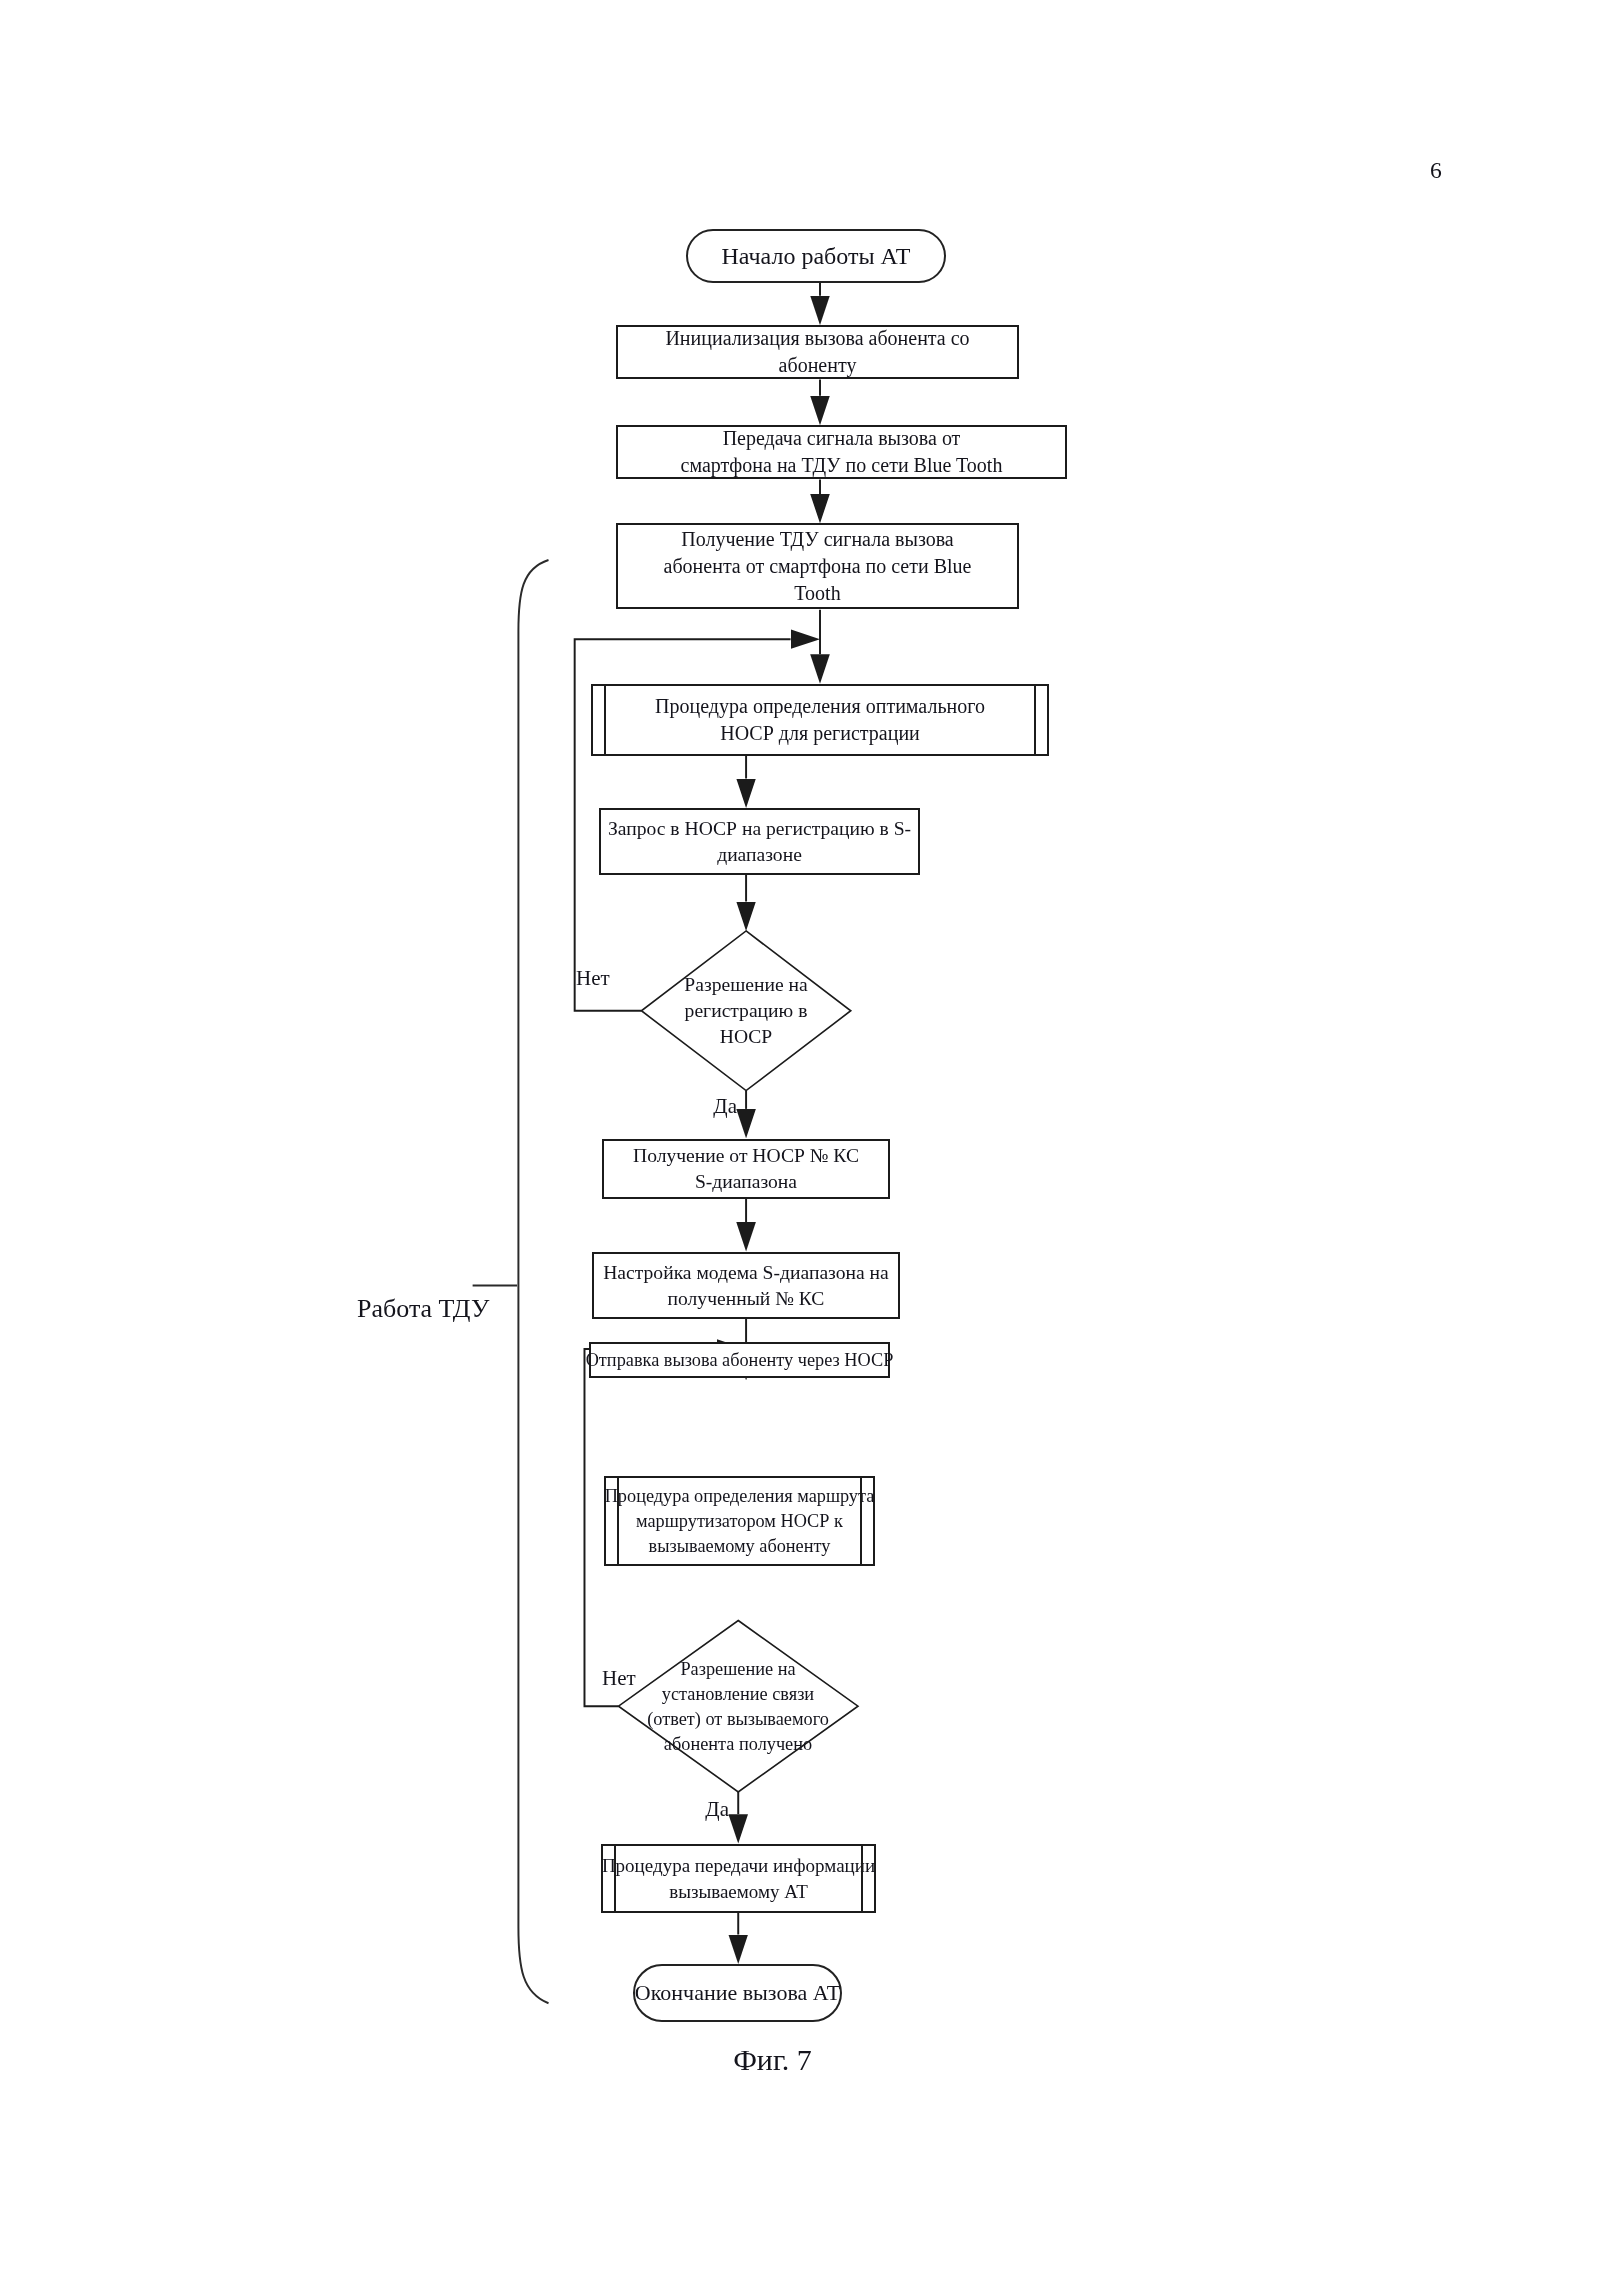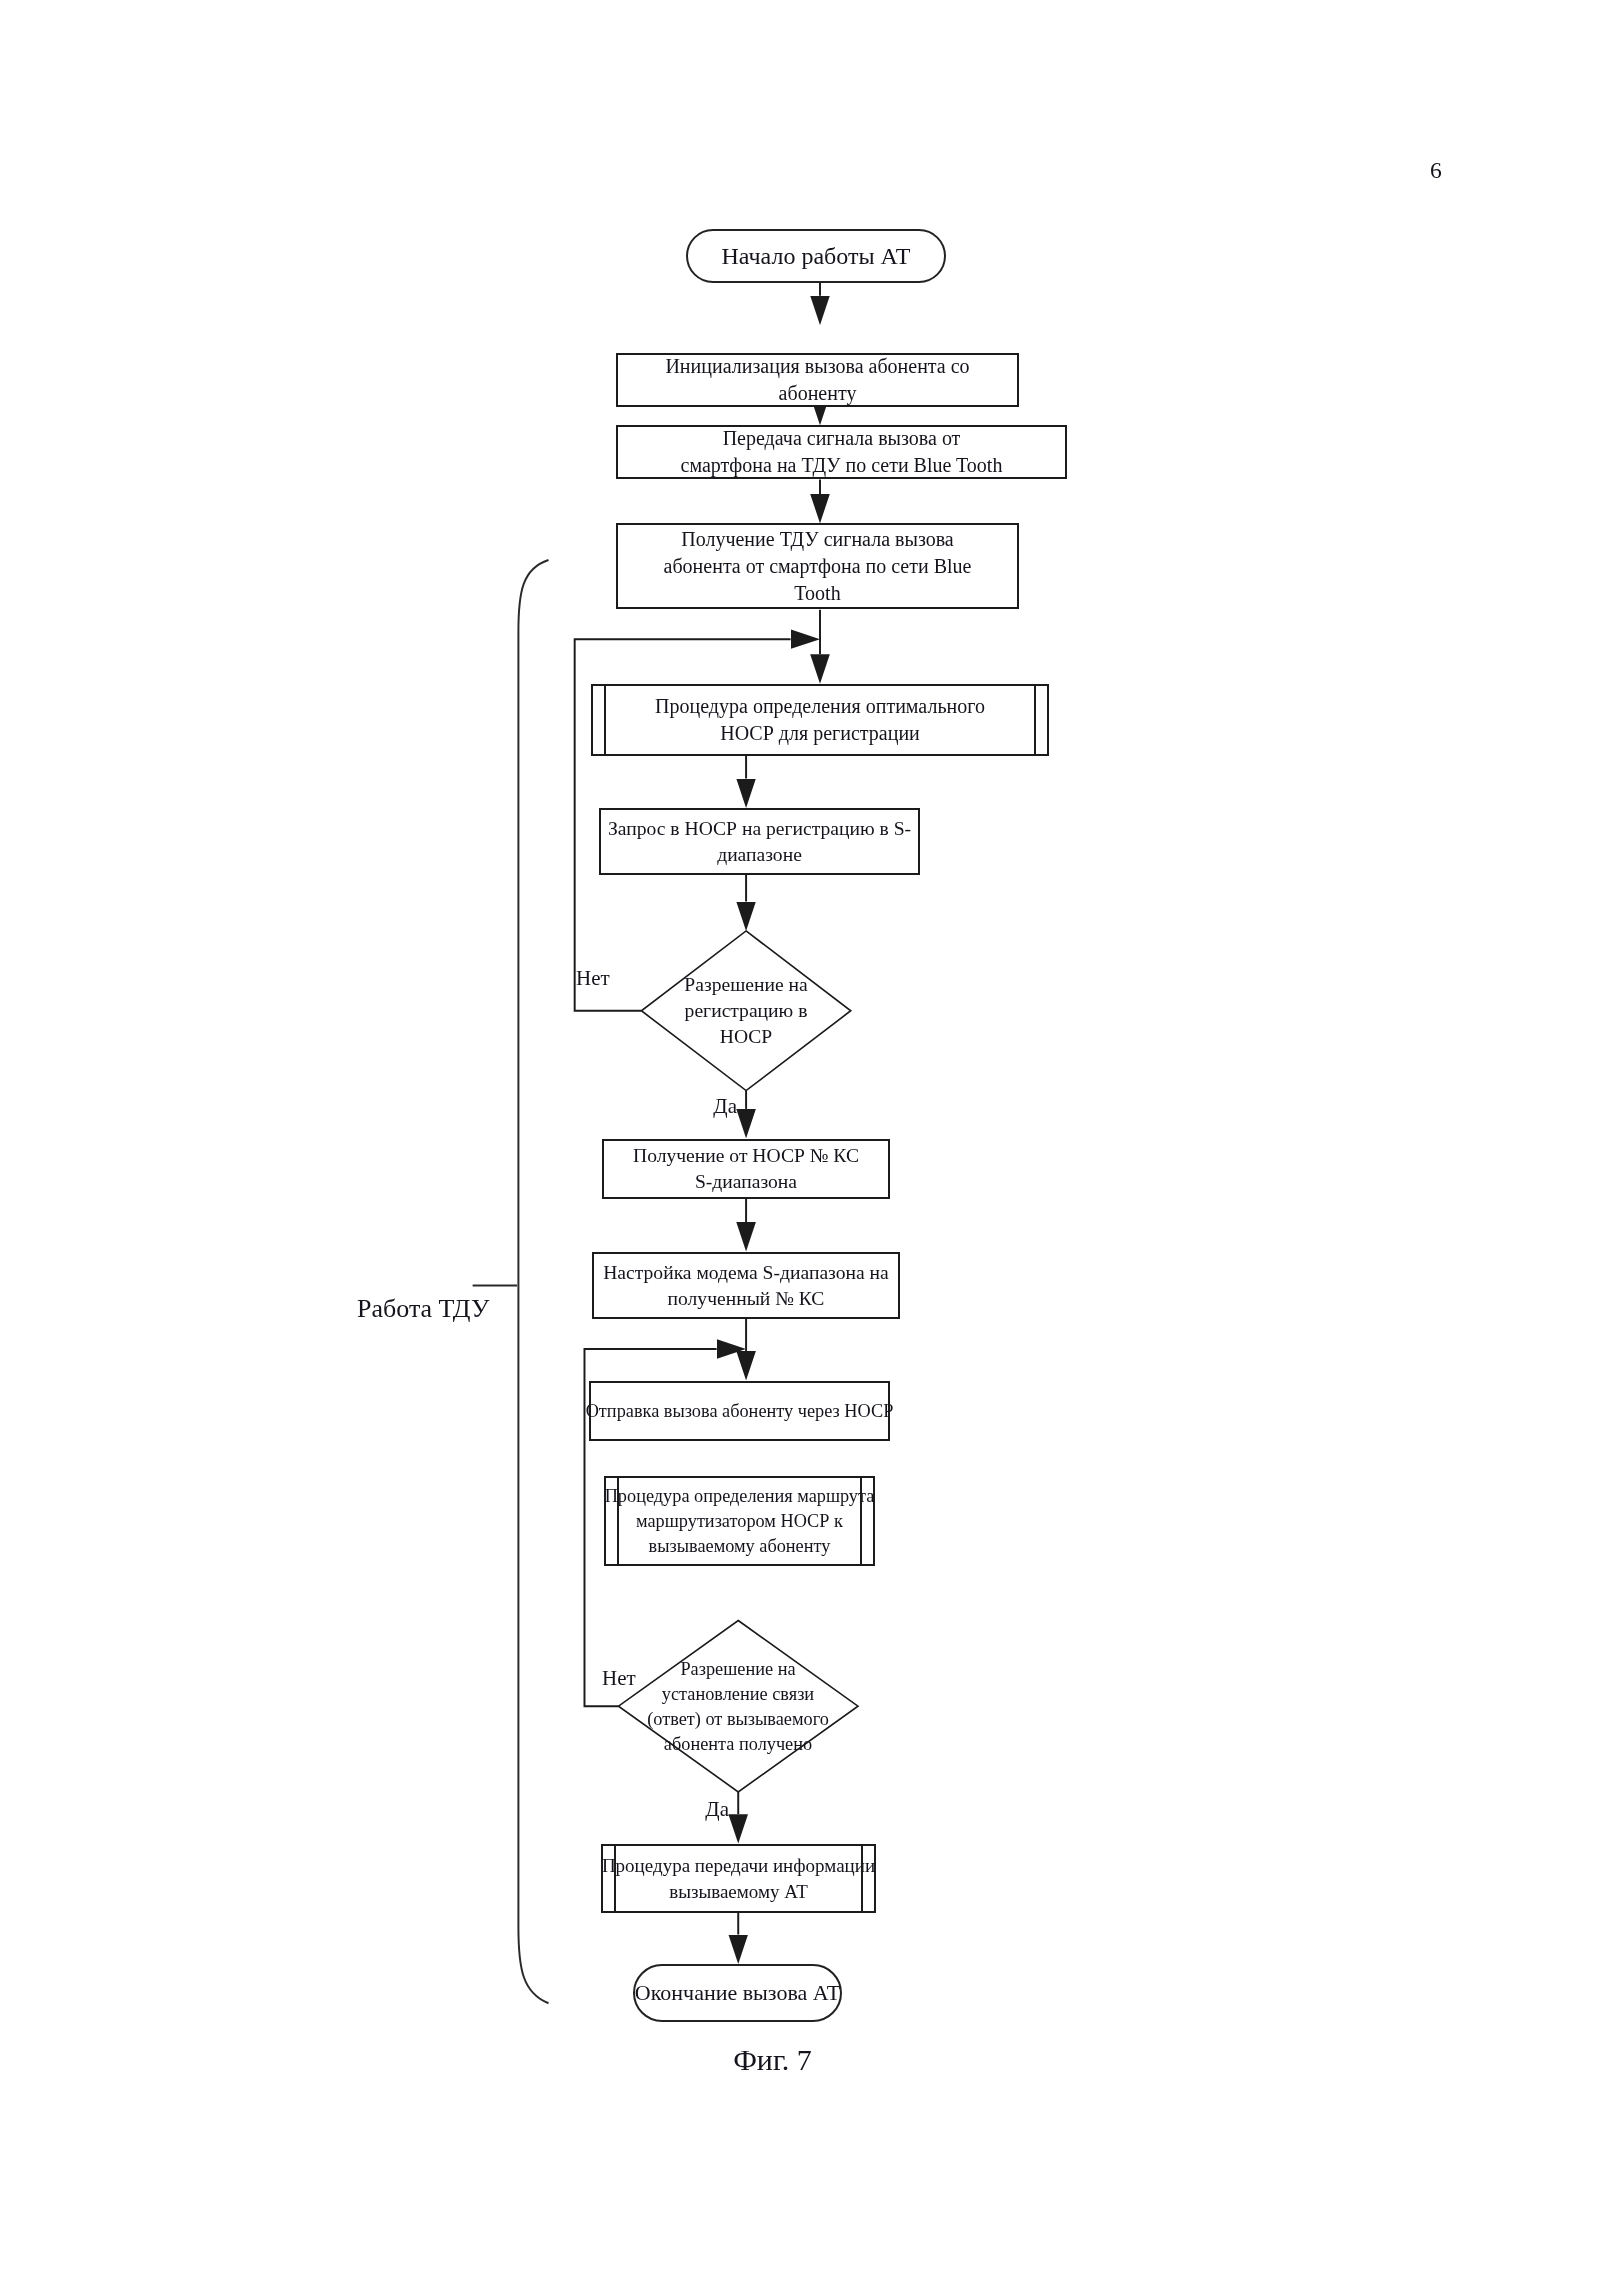--- a/index.html
+++ b/index.html
@@ -70,21 +70,21 @@
     <path d="M838 856 C798 869 792 905 792 965 L792 2945 C792 3008 798 3046 838 3062" stroke="#2a2a2a" stroke-width="3" fill="none"></path>
     <path d="M722 1965 L790 1965" stroke="#2a2a2a" stroke-width="3" fill="none"></path>
   </svg>
 
   <div class="label page-number" style="left:1430px; top:157px; width:46px;">6</div>
 
   <div class="node terminator fs37" style="left:686px; top:229px; width:260px; height:54px;">
     <span class="line">Начало работы АТ</span>
   </div>
 
-  <div class="node process fs31" style="left:616px; top:325px; width:403px; height:54px;margin-top:28px;">
+  <div class="node process fs31" style="left:616px; top:325px; width:403px; height:54px;">
     <span class="line">Инициализация вызова абонента со</span>
     <span class="line">абоненту</span>
   </div>
 
   <div class="node process fs31" style="left:616px; top:425px; width:451px; height:54px;">
     <span class="line">Передача сигнала вызова от</span>
     <span class="line">смартфона на ТДУ по сети Blue Tooth</span>
   </div>
 
   <div class="node process fs31" style="left:616px; top:523px; width:403px; height:86px;">
@@ -117,21 +117,21 @@
   <div class="node process fs30" style="left:602px; top:1139px; width:288px; height:60px;">
     <span class="line">Получение от НОСР № КС</span>
     <span class="line">S-диапазона</span>
   </div>
 
   <div class="node process fs30" style="left:592px; top:1252px; width:308px; height:67px;">
     <span class="line">Настройка модема S-диапазона на</span>
     <span class="line">полученный № КС</span>
   </div>
 
-  <div class="node process fs28" style="left:589px; top:1381px; width:301px; height:60px;">
+  <div class="node process fs28" style="left:589px; top:1342px; width:301px; height:36px;">
     <span class="line">Отправка вызова абоненту через НОСР</span>
   </div>
 
   <div class="node subroutine fs28" style="left:604px; top:1476px; width:271px; height:90px;">
     <span class="bar l"></span>
     <span class="bar r"></span>
     <span class="line">Процедура  определения маршрута</span>
     <span class="line">маршрутизатором НОСР к</span>
     <span class="line">вызываемому абоненту</span>
   </div>

